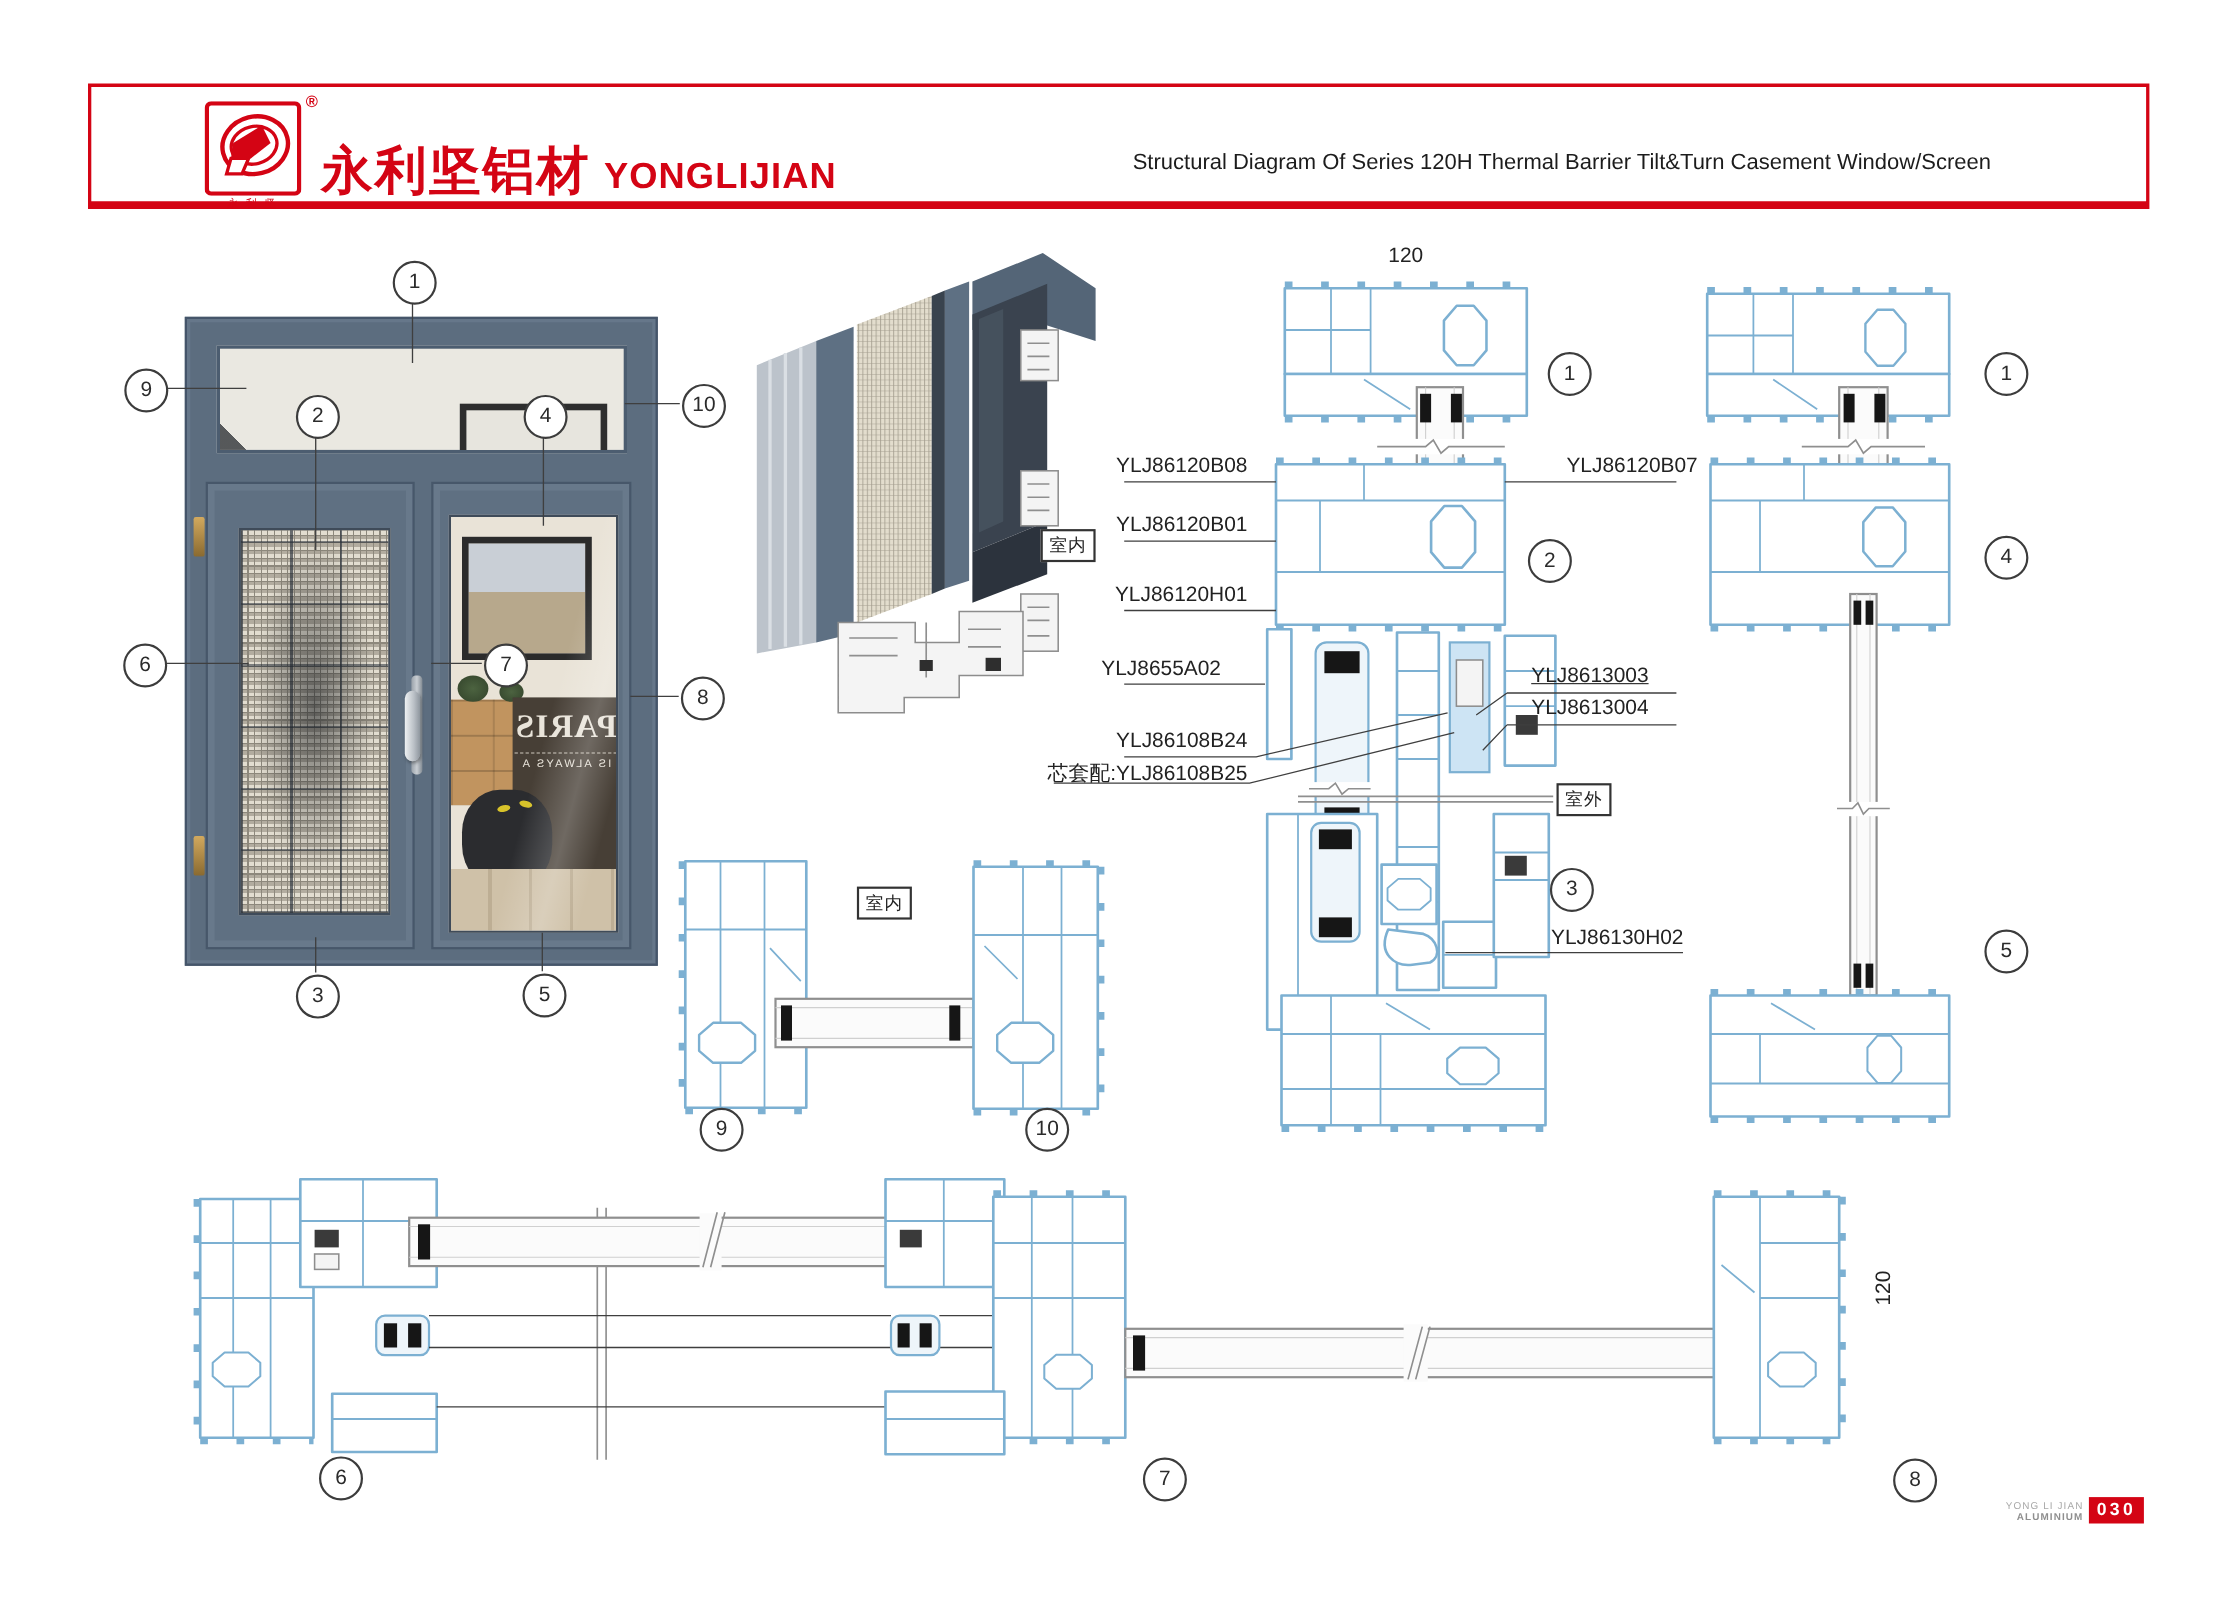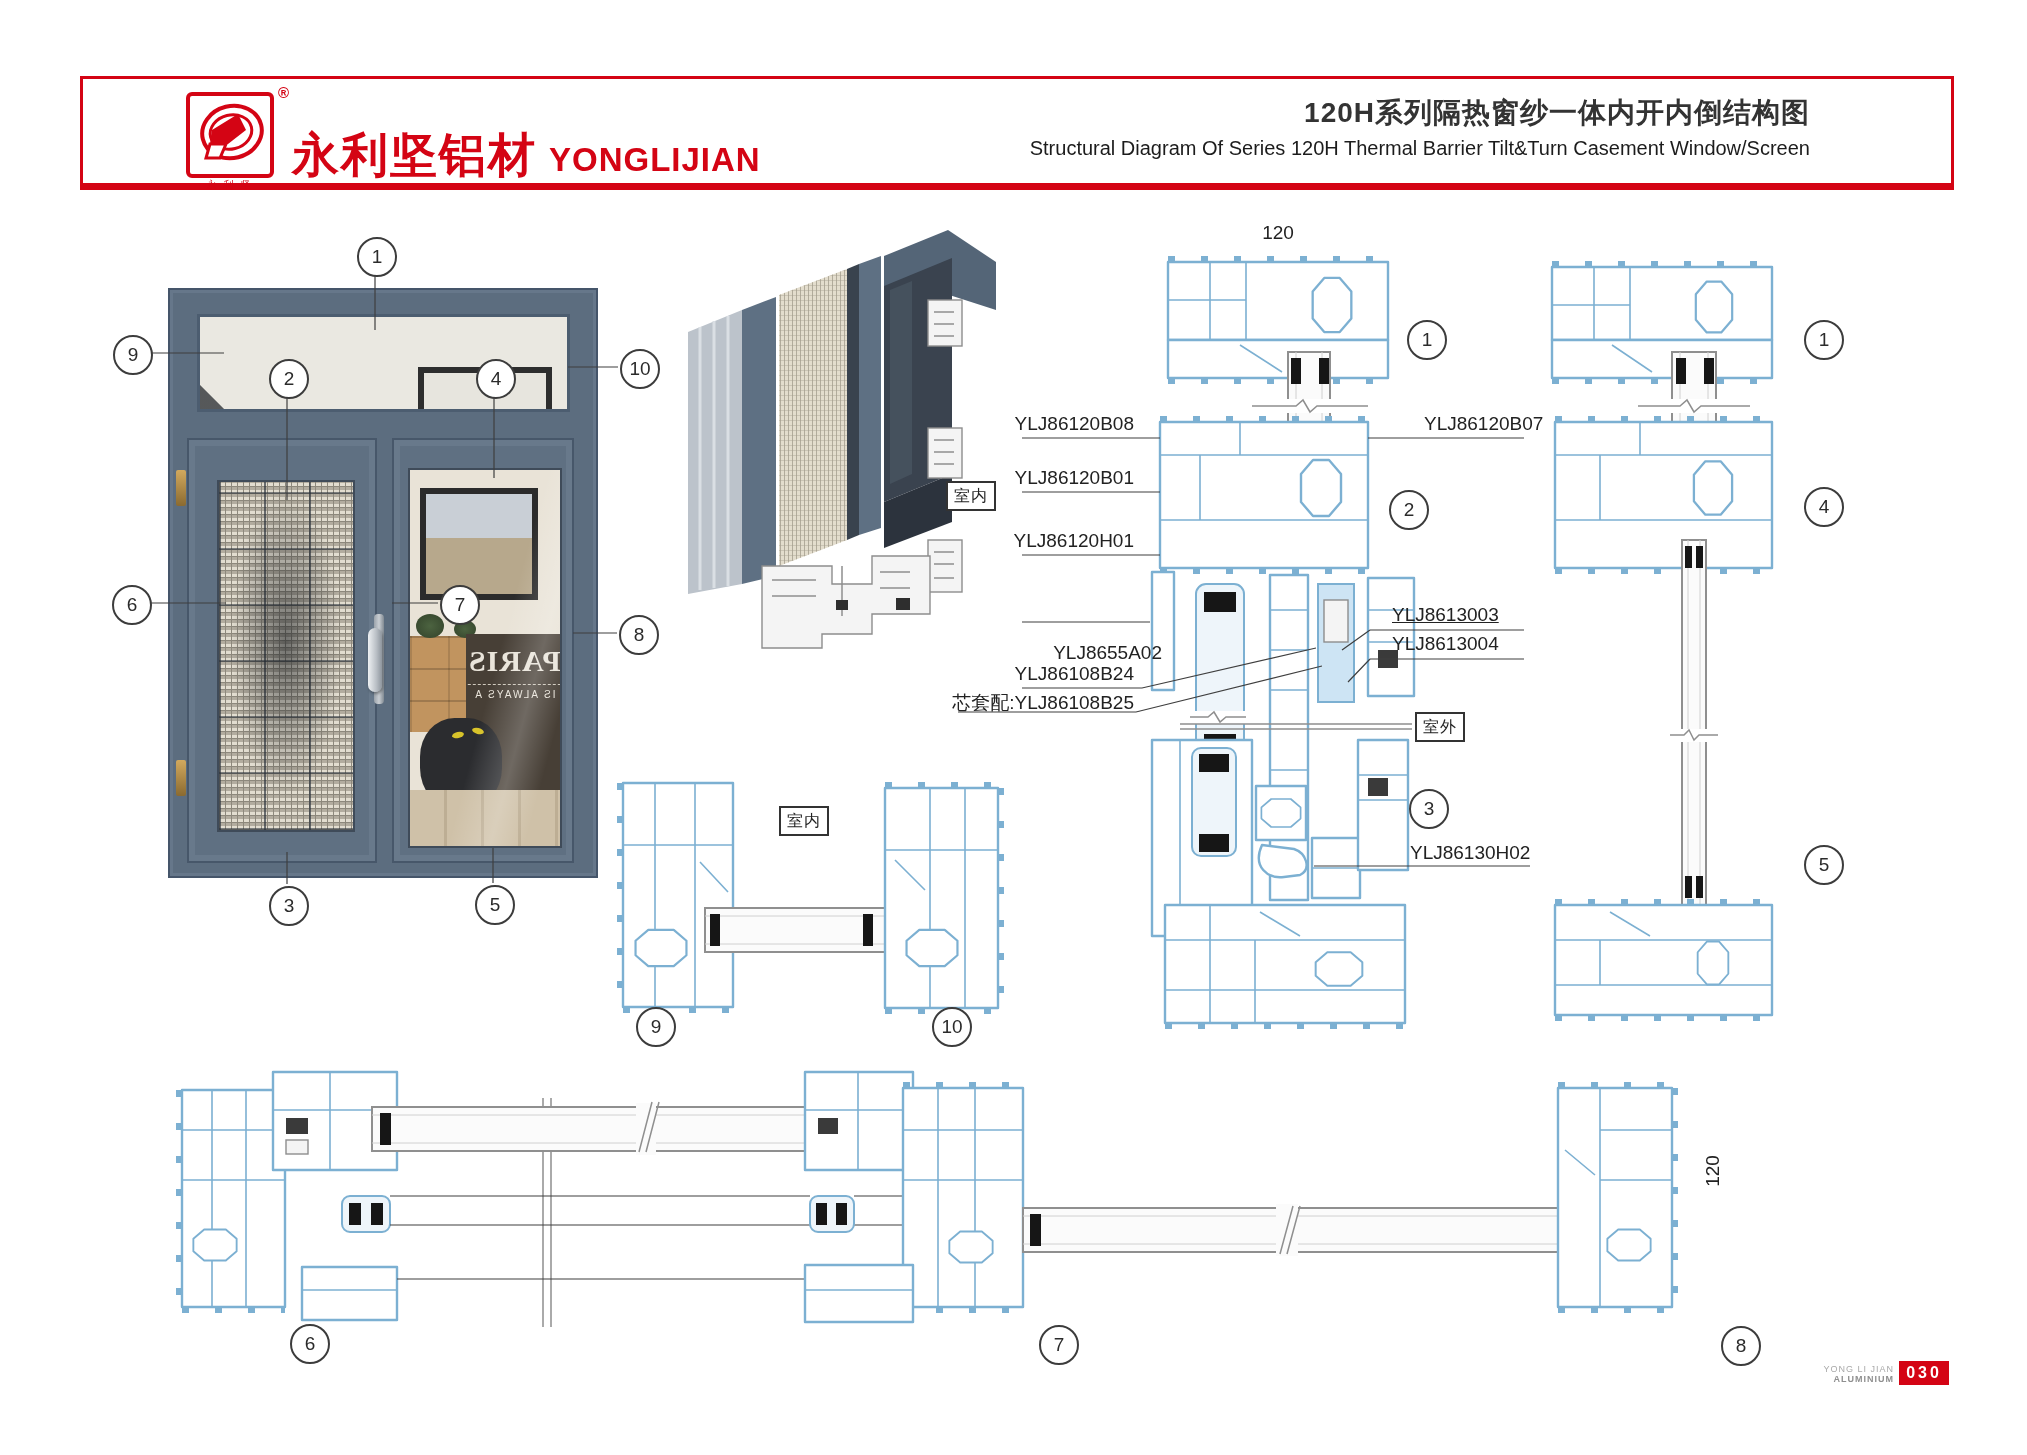--- a/index.html
+++ b/index.html
@@ -91,21 +91,20 @@
       <ellipse cx="45" cy="40" rx="21" ry="17" fill="none" stroke="#d40414" stroke-width="3" transform="rotate(-14 45 40)"></ellipse>
       <polygon points="26,38 52,22 60,38 42,52 24,52" fill="#d40414"></polygon>
       <polygon points="24,52 40,52 34,66 20,66" fill="#fff" stroke="#d40414" stroke-width="3"></polygon>
     </svg>
   </div>
   <div class="abs logo-reg">®</div>
   <div class="abs logo-sub">永利坚</div>
   <div class="abs brand">
     <span class="cn">永利坚铝材</span><span class="en">YONGLIJIAN</span>
   </div>
-  <div class="abs title-cn">120H系列隔热窗纱一体内开内倒结构图</div>
   <div class="abs title-en">Structural Diagram Of Series 120H Thermal Barrier Tilt&amp;Turn Casement Window/Screen</div>
 
   <div class="abs win">
     <div class="transom">
       <div class="pframe"></div>
       <div class="shade"></div>
     </div>
     <div class="sash sashL">
       <div class="mesh"></div>
     </div>
@@ -365,21 +364,21 @@
                            M1022,688H1142 L1316,648 M958,712H1136 L1322,666
                            M1370,630H1524 M1370,630L1342,650 M1370,659H1524 M1370,659L1348,682
                            M1314,866H1530"></path>
     </g>
   </svg>
 
   <div class="abs lbl r" style="left:1008px;top:413px;width:126px;text-align:right;">YLJ86120B08</div>
   <div class="abs lbl" style="left:1392px;top:413px;margin-left:32px;">YLJ86120B07</div>
   <div class="abs lbl r" style="left:1008px;top:467px;width:126px;">YLJ86120B01</div>
   <div class="abs lbl r" style="left:1008px;top:530px;width:126px;">YLJ86120H01</div>
-  <div class="abs lbl r" style="left:1036px;top:598px;width:126px;margin-top:44px;">YLJ8655A02</div>
+  <div class="abs lbl r" style="left:984px;top:598px;width:126px;">YLJ8655A02</div>
   <div class="abs lbl" style="left:1392px;top:604px;text-decoration:underline;">YLJ8613003</div>
   <div class="abs lbl" style="left:1392px;top:633px;">YLJ8613004</div>
   <div class="abs lbl r" style="left:1008px;top:663px;width:126px;">YLJ86108B24</div>
   <div class="abs lbl r" style="left:940px;top:690px;width:194px;">芯套配:YLJ86108B25</div>
   <div class="abs lbl" style="left:1410px;top:842px;">YLJ86130H02</div>
 
   <div class="abs tagbox" style="left:946px;top:481px;">室内</div>
   <div class="abs tagbox" style="left:779px;top:806px;">室内</div>
   <div class="abs tagbox" style="left:1415px;top:712px;">室外</div>
 

